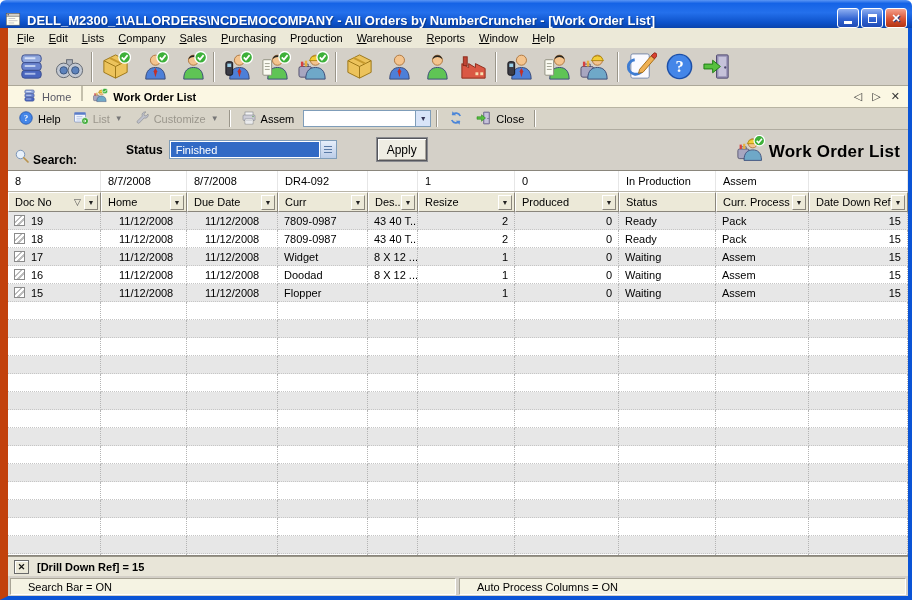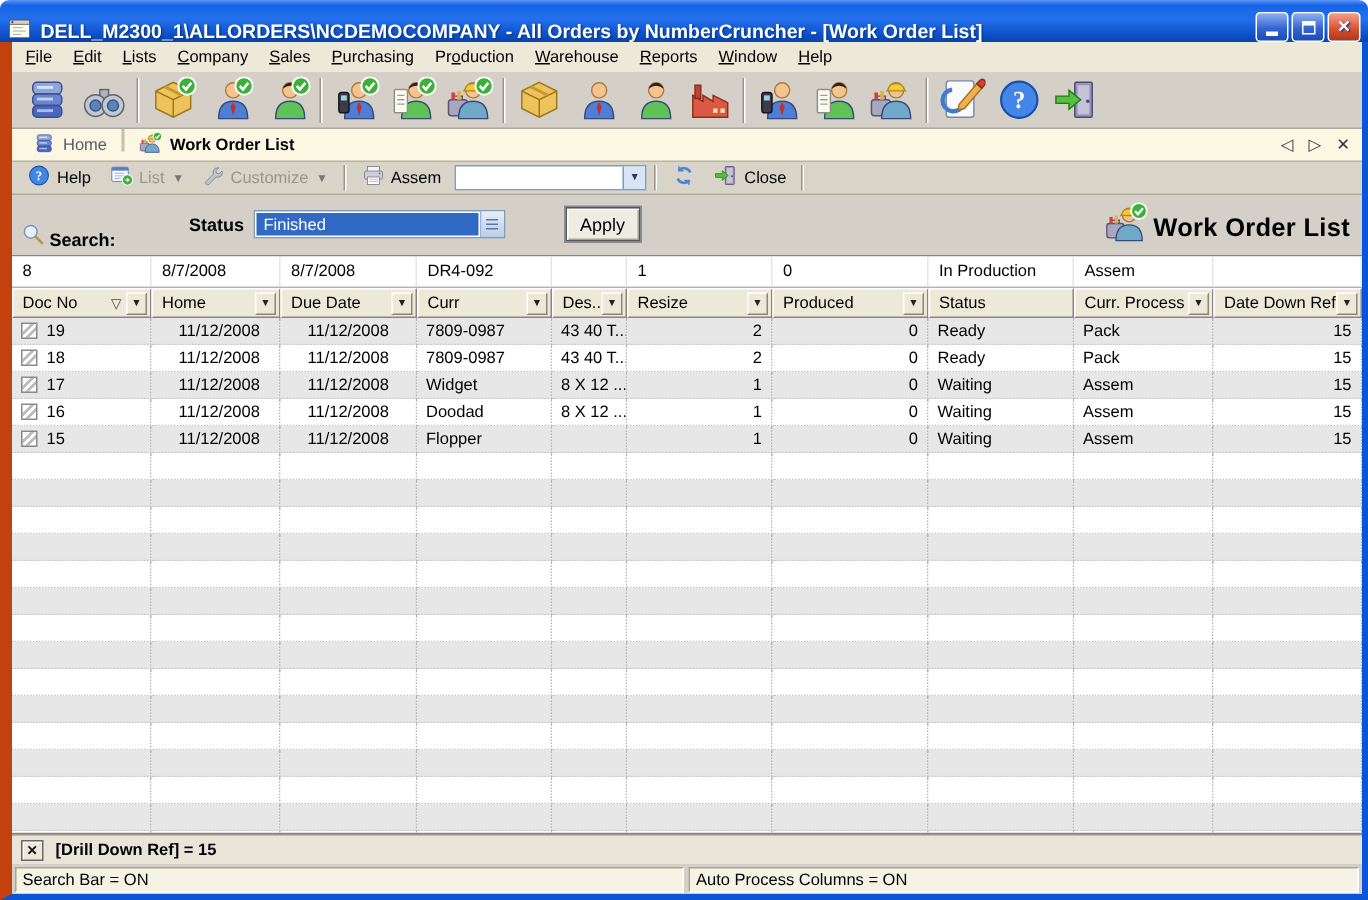--- a/index.html
+++ b/index.html
@@ -104,21 +104,21 @@
     background:linear-gradient(135deg,#fff 28%,#BDBDBD 28%,#BDBDBD 44%,#fff 44%,#fff 58%,#BDBDBD 58%,#BDBDBD 74%,#fff 74%)}
 
   
   .filterbar{height:20px;flex:0 0 20px;background:#E8E5D8;border-top:1px solid #999588;
     display:flex;align-items:center;gap:8px;padding:0 6px;font-weight:bold}
   .xbtn{width:15px;height:14px;background:#ECE9D8;border:1px solid #6A6A6A;
     box-shadow:inset 1px 1px 0 #fff;display:flex;align-items:center;justify-content:center;
     font-size:9px;font-weight:bold;color:#111}
   .statusbar{height:20px;flex:0 0 20px;background:#D4D0C8;display:flex;gap:3px;padding:2px 2px 1px 2px}
   .spanel{background:#F5F3E3;border:1px solid;border-color:#A8A496 #FFF #FFF #A8A496;
-    display:flex;align-items:center;padding:0 4px;white-space:nowrap;overflow:hidden}
+    display:flex;align-items:center;padding:0 17px;white-space:nowrap;overflow:hidden}
   .spanel.left{width:446px;flex:0 0 446px}
   .spanel.right{flex:1}
 </style>
 </head>
 <body>
 
 <div class="window">
 
   <div class="titlebar">
     <span class="title-icon"><svg viewBox="0 0 32 32" width="18" height="18">

